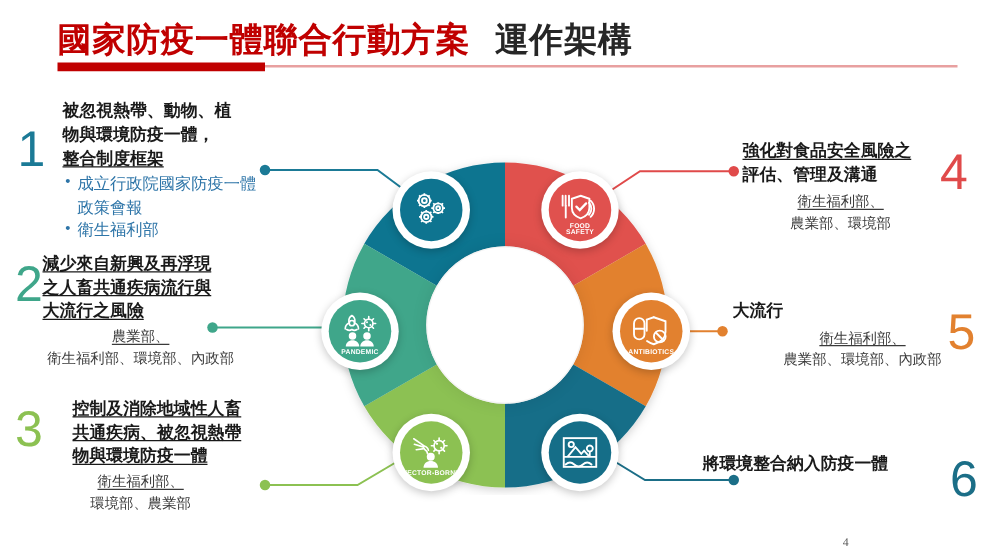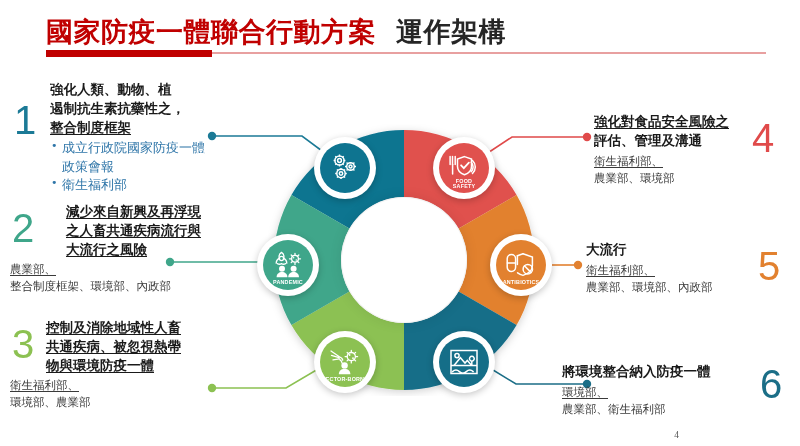--- a/index.html
+++ b/index.html
@@ -42,21 +42,21 @@
   .sub .u{text-decoration:underline;text-underline-offset:2px;}
   .bullets{margin:2px 0 0 0;padding:0;list-style:none;}
   .bullets li{
     font-size:13px;line-height:1.4;color:#2E75A8;
     padding-left:12px;position:relative;
     font-family:"DejaVu Sans","Liberation Sans",sans-serif;
   }
   .bullets li:before{
     content:"\2022";position:absolute;left:1px;top:-1px;font-size:11px;color:#2E75A8;
   }
-  .tcenter{}
+  .tcenter{text-align:center;}
 
   
   #donut{position:absolute;left:268px;top:124px;width:272px;height:272px;}
   .hub-shadow{
     position:absolute;left:50%;top:50%;width:124px;height:124px;
     margin:-62px 0 0 -62px;border-radius:50%;
     background:#ffffff;
     box-shadow:0 0 14px rgba(0,0,0,.10);
   }
 
@@ -258,49 +258,49 @@
         </g>
       </svg>
       <div class="bub-label">PANDEMIC</div>
     </div>
   </div>
 
   <div class="blk" style="left:14px;top:80px;width:200px;">
     <div class="num" style="left:0px;top:20px;color:#1B7A96;">1</div>
     <div style="margin-left:36px;">
       <div class="head tleft">
-        <div>強化人類、動物、植</div>
-        <div>遏制抗生素抗藥性之，</div>
+        <div>被忽視熱帶、動物、植</div>
+        <div>物與環境防疫一體，</div>
         <div class="u">整合制度框架</div>
       </div>
       <ul class="bullets">
         <li>成立行政院國家防疫一體政策會報</li>
         <li>衛生福利部</li>
       </ul>
     </div>
   </div>
 
   <div class="blk" style="left:10px;top:202px;width:205px;">
     <div class="num" style="left:2px;top:6px;color:#3FA68A;">2</div>
-    <div style="margin-left:56px;">
+    <div style="margin-left:24px;">
       <div class="head tleft">
         <div class="u">減少來自新興及再浮現</div>
         <div class="u">之人畜共通疾病流行與</div>
         <div class="u">大流行之風險</div>
       </div>
     </div>
     <div class="sub tcenter" style="margin-top:2px;">
       <div><span class="u">農業部、</span></div>
-      <div>整合制度框架、環境部、內政部</div>
+      <div>衛生福利部、環境部、內政部</div>
     </div>
   </div>
 
   <div class="blk" style="left:10px;top:318px;width:205px;">
     <div class="num" style="left:2px;top:6px;color:#8CC152;">3</div>
-    <div style="margin-left:36px;">
+    <div style="margin-left:48px;">
       <div class="head tleft">
         <div class="u">控制及消除地域性人畜</div>
         <div class="u">共通疾病、被忽視熱帶</div>
         <div class="u">物與環境防疫一體</div>
       </div>
     </div>
     <div class="sub tcenter" style="margin-top:2px;">
       <div><span class="u">衛生福利部、</span></div>
       <div>環境部、農業部</div>
     </div>
@@ -332,21 +332,17 @@
       <div>農業部、環境部、內政部</div>
     </div>
   </div>
 
   <div class="blk" style="left:562px;top:362px;width:232px;">
     <div class="num" style="left:198px;top:2px;color:#1B6E87;">6</div>
     <div style="margin-right:40px;">
       <div class="head tleft">
         <div><span>將環境整合納入防疫一體</span></div>
       </div>
-      <div class="sub tcenter" style="margin-top:3px;">
-        <div><span class="u">環境部、</span></div>
-        <div>農業部、衛生福利部</div>
-      </div>
     </div>
   </div>
 
   <div class="pageno">4</div>
 </div>
 
 </body></html>

